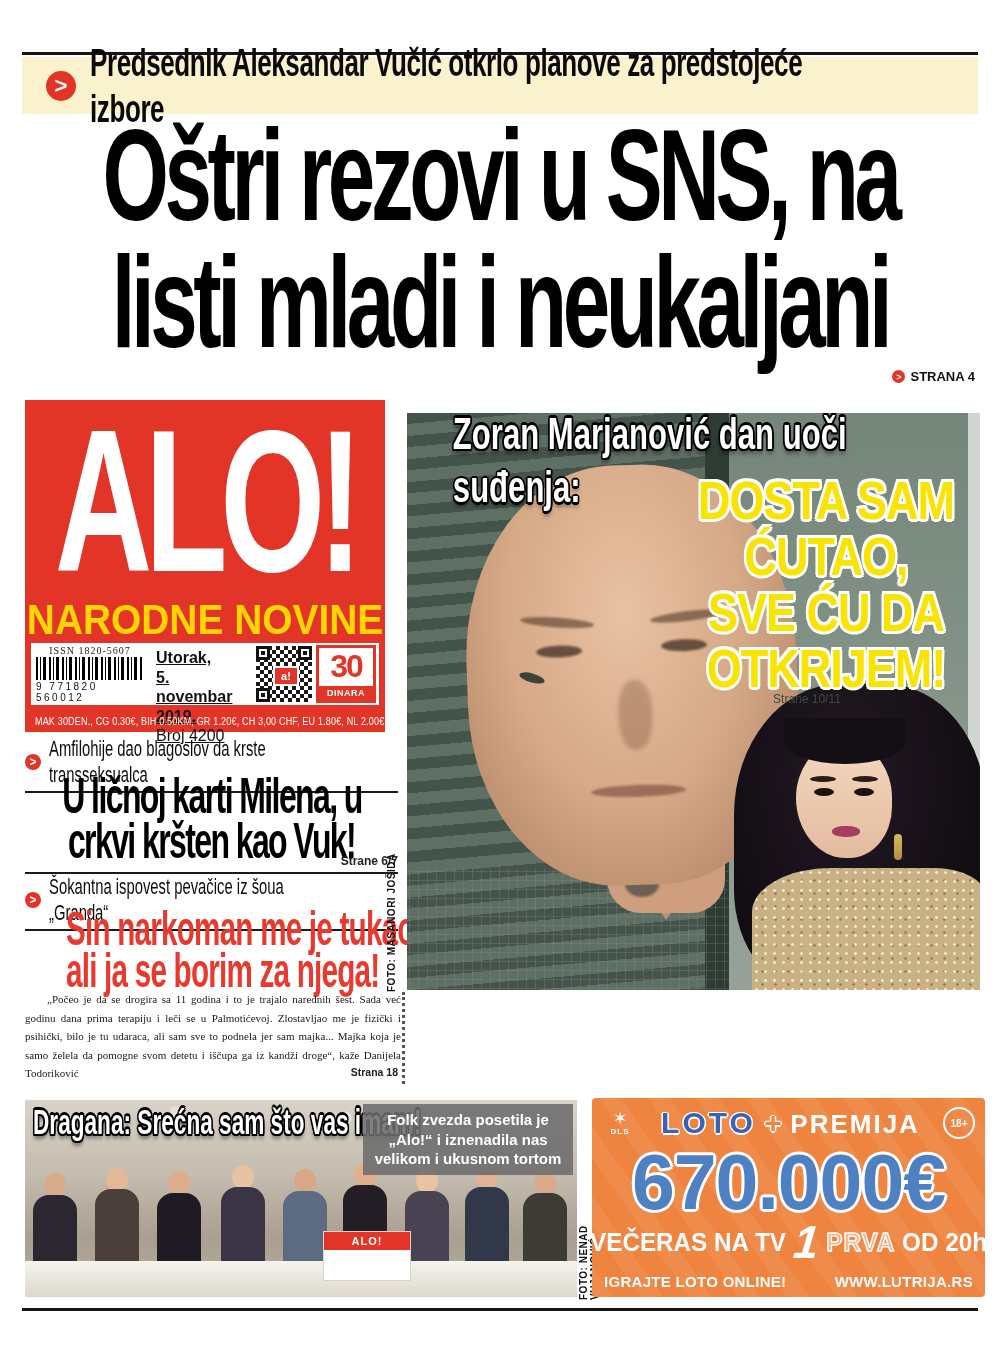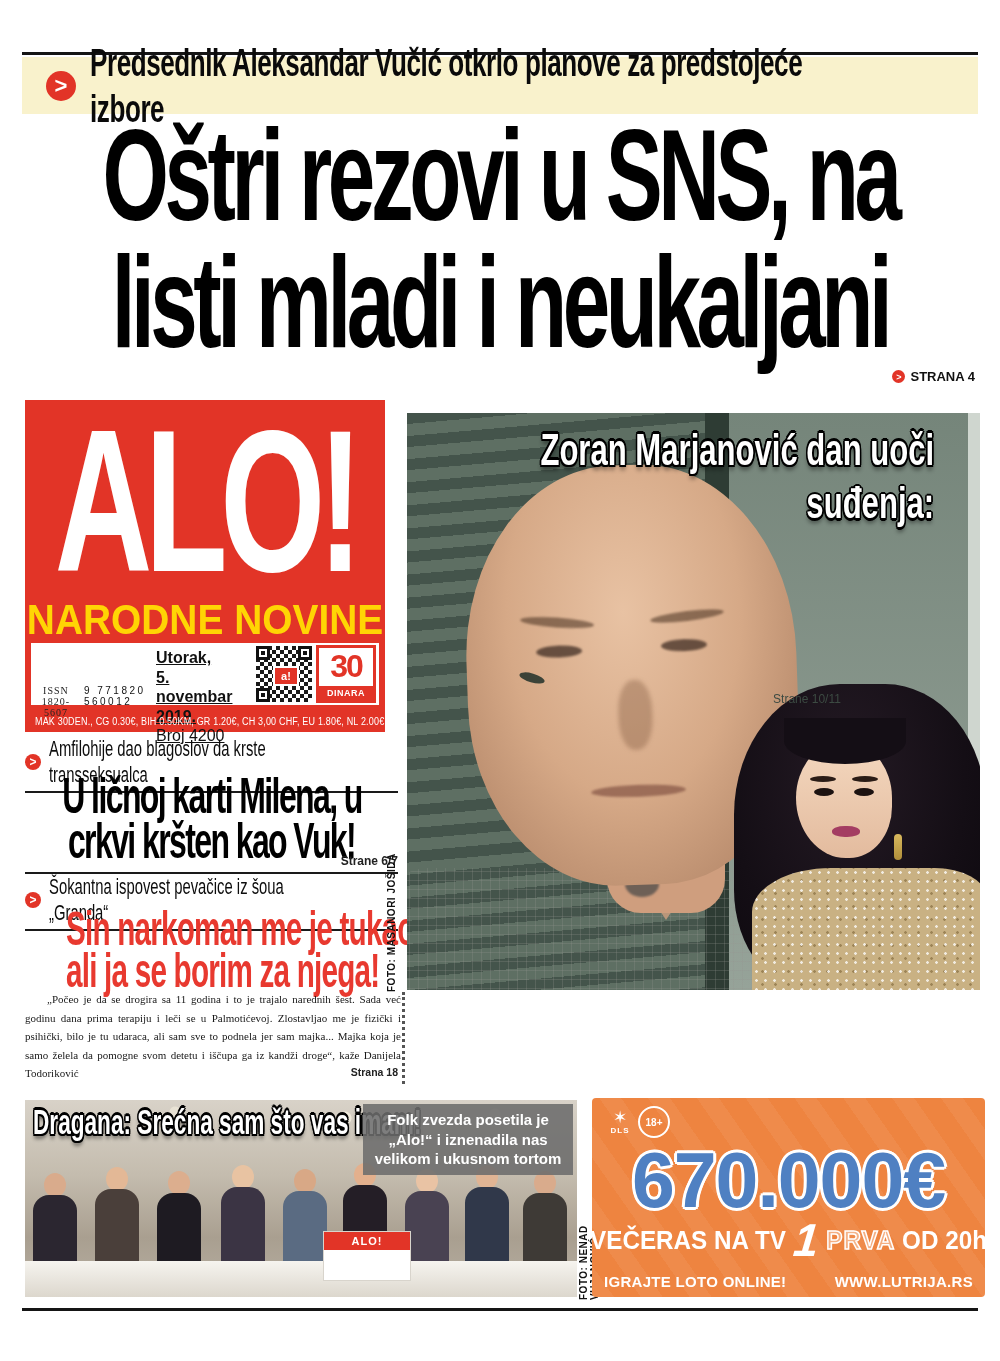--- a/index.html
+++ b/index.html
@@ -28,21 +28,21 @@
              font-size:13px; font-weight:bold; color:#111; }
 
   
   .masthead { position:absolute; left:25px; top:400px; width:360px; height:332px; background:#e23427; }
   .alo-logo { text-align:center; color:#fff; font-weight:900; font-size:150px; line-height:150px;
               letter-spacing:-8px; margin-top:26px; }
   .tagline  { text-align:center; color:#ffd504; font-weight:900; font-size:36px; line-height:36px;
               letter-spacing:0px; margin-top:26px; }
   .info-strip { position:absolute; left:6px; right:6px; top:243px; height:62px; background:#fff;
                 display:flex; align-items:stretch; padding:2px 3px; box-sizing:border-box; }
-  .bc-zone { width:112px; display:flex; flex-direction:row;margin-top:40px; }
+  .bc-zone { width:112px; display:flex; flex-direction:column; }
   .issn { font-family:"Liberation Serif", serif; font-size:10px; letter-spacing:1px; text-align:center; color:#222; }
   .barcode { flex:1; margin:1px 2px; background:repeating-linear-gradient(90deg,#000 0 2px,#fff 2px 4px,#000 4px 5px,#fff 5px 7px,#000 7px 10px,#fff 10px 13px); }
   .bc-num { font-size:10px; letter-spacing:2.5px; color:#111; padding-left:2px; }
   .date-zone { flex:1; padding:3px 6px 0 10px; font-size:16px; line-height:1.22; color:#111;text-decoration:underline; }
   .date-bold { font-weight:bold; }
   .issue { }
   .qr { width:56px; height:56px; align-self:center; position:relative; flex:0 0 auto;
         background:repeating-conic-gradient(#1a1a1a 0% 25%, #fff 0% 50%); background-size:8px 8px; }
   .qr-eye { position:absolute; width:14px; height:14px; border:3px solid #111; background:#fff; box-sizing:border-box; }
   .qr-eye::after { content:""; position:absolute; left:2px; top:2px; width:4px; height:4px; background:#111; }
@@ -84,21 +84,21 @@
   .f-mouth{ position:absolute; left:120px; top:320px; width:95px; height:12px; background:rgba(110,60,50,.55); border-radius:50%; filter:blur(1px); }
   .f-tattoo{ position:absolute; left:52px; top:205px; width:26px; height:9px; background:rgba(20,40,35,.8); border-radius:50%; transform:rotate(18deg); }
   .zoran-neck { position:absolute; left:200px; top:420px; width:118px; height:80px; background:#cf9e7e; border-radius:0 0 34px 34px; }
   .neck-tattoo { position:absolute; left:18px; top:38px; width:34px; height:26px; background:rgba(45,55,60,.6); border-radius:50%; filter:blur(1px); }
   .zoran-body { position:absolute; left:-25px; top:455px; width:560px; height:130px; border-radius:46px 70px 0 0;
                 background:linear-gradient(#ecebe5,#d8d7d0);
                 background-image:repeating-linear-gradient(90deg,rgba(150,150,145,.25) 0 1px,transparent 1px 9px),
                                  repeating-linear-gradient(0deg,rgba(150,150,145,.25) 0 1px,transparent 1px 9px); }
   .collar { position:absolute; left:225px; top:455px; width:0; height:0; border-left:34px solid transparent;
             border-right:34px solid transparent; border-top:52px solid #b9967a; }
-  .photo-kicker { position:absolute; left:0; top:20px; width:100%; text-align:right; color:#fff;
+  .photo-kicker { position:absolute; left:0; top:4px; width:100%; text-align:left; color:#fff;
                   font-weight:900; font-size:37px; line-height:44px; }
   .o-black { text-shadow:2px 0 0 #000,-2px 0 0 #000,0 2px 0 #000,0 -2px 0 #000,1.5px 1.5px 0 #000,-1.5px 1.5px 0 #000,1.5px -1.5px 0 #000,-1.5px -1.5px 0 #000,0 4px 4px rgba(0,0,0,.45); }
   .o-white { text-shadow:2.5px 0 0 #fff,-2.5px 0 0 #fff,0 2.5px 0 #fff,0 -2.5px 0 #fff,2px 2px 0 #fff,-2px 2px 0 #fff,2px -2px 0 #fff,-2px -2px 0 #fff; }
   .quote { position:absolute; top:60px; right:4px; width:300px; text-align:center; color:#f8e400;
            font-weight:900; font-size:45px; line-height:56px; letter-spacing:-1px; }
   .quote-line { display:block; white-space:nowrap; }
   .strane1011 { position:absolute; left:345px; top:279px; width:110px; text-align:center; font-size:12px; color:#3c4a42; }
   .woman { position:absolute; right:-6px; bottom:-6px; width:252px; height:312px; }
   .w-hair { position:absolute; inset:0; background:radial-gradient(ellipse at 45% 30%, #241a24 0%, #140e15 60%, #0c080d 100%);
             border-radius:42% 40% 28% 34%; }
@@ -275,20 +275,26 @@
       <div class="w-browR"></div>
       <div class="w-eyeL"></div>
       <div class="w-eyeR"></div>
       <div class="w-lips"></div>
       <div class="w-earring"></div>
       <div class="w-dress"></div>
     </div>
     <div class="photo-kicker">
       <span class="sq o-black" style="transform:scale(.84,1.22)">Zoran Marjanović dan uoči suđenja:</span>
     </div>
+    <div class="quote">
+      <span class="quote-line"><span class="sq o-white" style="transform:scale(1,1.18)">DOSTA SAM</span></span>
+      <span class="quote-line"><span class="sq o-white" style="transform:scale(1,1.18)">ĆUTAO,</span></span>
+      <span class="quote-line"><span class="sq o-white" style="transform:scale(1,1.18)">SVE ĆU DA</span></span>
+      <span class="quote-line"><span class="sq o-white" style="transform:scale(1,1.18)">OTKRIJEM!</span></span>
+    </div>
     <div class="strane1011">Strane 10/11</div>
   </div>
 
   <div class="dotted-sep"></div>
 
   <div class="bottom-photo">
     <div class="ceiling"></div>
     <div class="fig" style="left:8px;   bottom:28px;">
         <div class="head" style="background:#d9ab8c"></div>
         <div class="torso" style="background:#2b2630"></div>
@@ -338,20 +344,25 @@
       <div>velikom i ukusnom tortom</div>
     </div>
   </div>
   <div class="vcred" style="left:578px; top:1182px; height:118px;">FOTO: NENAD VUJANOVIĆ</div>
 
   <div class="ad">
     <div class="ad-top">
       <div class="dls">
         <span class="dls-star">✶</span>
         <span class="dls-label">DLS</span>
+      </div>
+      <div class="ad-brand-wrap">
+        <span class="ad-loto">LOTO</span>
+        <span class="ad-plus">+</span>
+        <span class="ad-premija">PREMIJA</span>
       </div>
       <div class="age">18+</div>
     </div>
     <div class="amount">670.000€</div>
     <div class="ad-when">
       <span>VEČERAS NA TV</span>
       <span class="tv1">1</span>
       <span class="tv-prva">PRVA</span>
       <span>OD 20h</span>
     </div>

